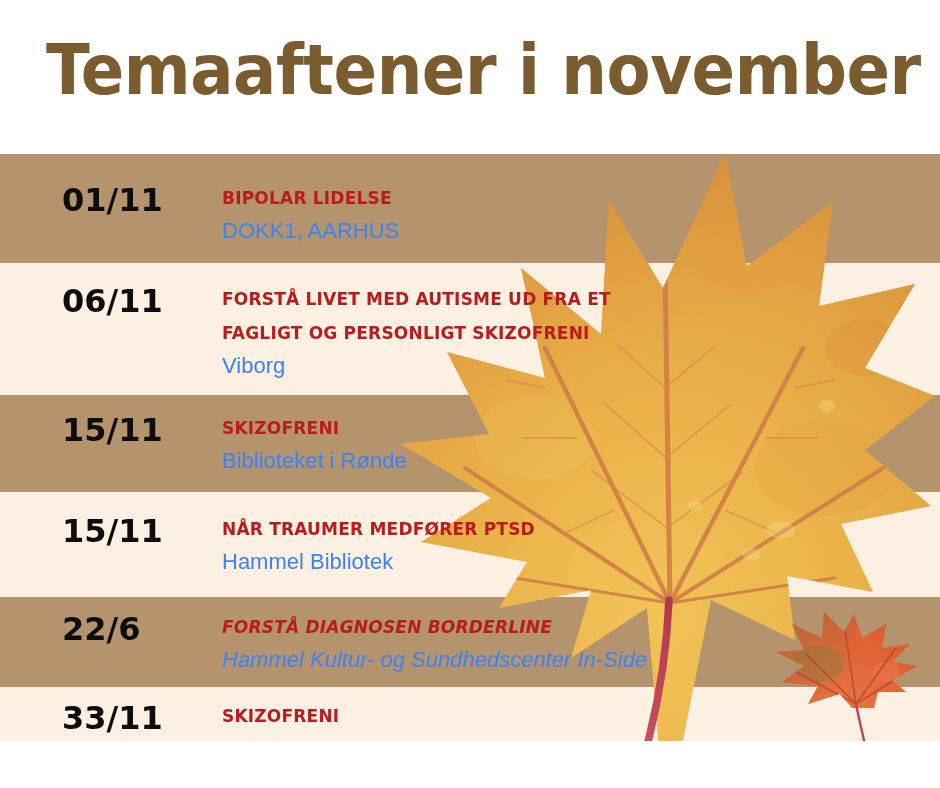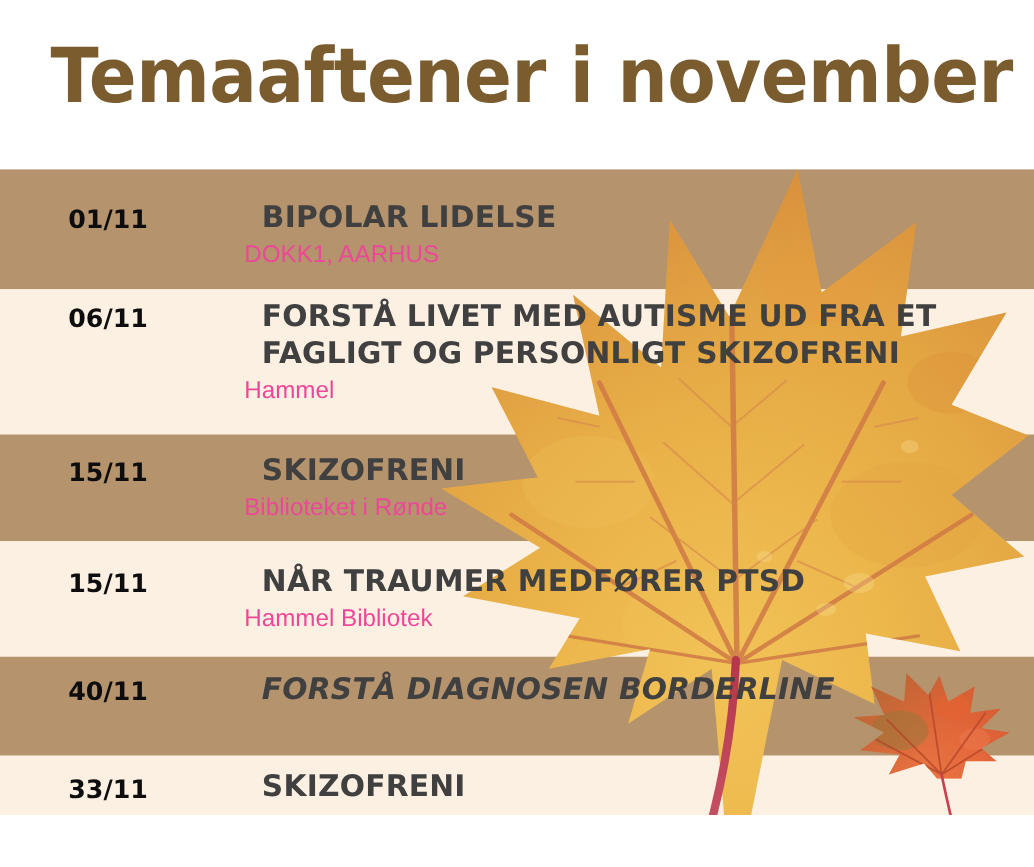--- a/index.html
+++ b/index.html
@@ -99,47 +99,46 @@
     position: absolute;
     left: 0;
     width: 940px;
     display: block;
   }
   .row-date {
     position: absolute;
     left: 62px;
     font-family: "DejaVu Sans", sans-serif;
     font-weight: bold;
-    font-size: 23px;
+    font-size: 32px;
     line-height: 30px;
     color: #0d0d0d;
     letter-spacing: 0px;
     white-space: nowrap;
   }
   .row-body {
     position: absolute;
     left: 222px;
     width: 700px;
   }
   .row-title {
     font-family: "DejaVu Sans", sans-serif;
     font-weight: bold;
-    font-size: 27px;
+    font-size: 17px;
     line-height: 34px;
     letter-spacing: 0.2px;
-    color: #404040;
+    color: #b91c1c;
     white-space: pre-line;
-    margin-left: 16px;
   }
   .row-venue {
     font-family: "Liberation Sans", sans-serif;
     font-weight: normal;
     font-size: 22px;
     line-height: 28px;
-    color: #ec4899;
+    color: #3b82f6;
     white-space: nowrap;
     margin-top: 2px;
   }
 </style>
 </head>
 <body>
 
 <div id="poster">
 
   <div class="bands">
@@ -291,49 +290,50 @@
   <div class="rows">
 
     <div class="row" style="top:153px;height:110px;">
       <div class="row-date" style="top:32px;">01/11</div>
       <div class="row-body" style="top:28px;">
         <div class="row-title">BIPOLAR LIDELSE</div>
         <div class="row-venue">DOKK1, AARHUS</div>
       </div>
     </div>
 
-    <div class="row" style="top:252px;height:132px;">
+    <div class="row" style="top:263px;height:132px;">
       <div class="row-date" style="top:23px;">06/11</div>
       <div class="row-body" style="top:19px;">
         <div class="row-title">FORSTÅ LIVET MED AUTISME UD FRA ET
 FAGLIGT OG PERSONLIGT SKIZOFRENI</div>
-        <div class="row-venue">Hammel</div>
+        <div class="row-venue">Viborg</div>
       </div>
     </div>
 
     <div class="row" style="top:395px;height:97px;">
       <div class="row-date" style="top:20px;">15/11</div>
       <div class="row-body" style="top:16px;">
         <div class="row-title">SKIZOFRENI</div>
         <div class="row-venue">Biblioteket i Rønde</div>
       </div>
     </div>
 
     <div class="row" style="top:492px;height:105px;">
       <div class="row-date" style="top:24px;">15/11</div>
       <div class="row-body" style="top:20px;">
         <div class="row-title">NÅR TRAUMER MEDFØRER PTSD</div>
         <div class="row-venue">Hammel Bibliotek</div>
       </div>
     </div>
 
     <div class="row" style="top:597px;height:90px;">
-      <div class="row-date" style="top:17px;">40/11</div>
+      <div class="row-date" style="top:17px;">22/6</div>
       <div class="row-body" style="top:13px;font-style:italic;">
         <div class="row-title">FORSTÅ DIAGNOSEN BORDERLINE</div>
+        <div class="row-venue">Hammel Kultur- og Sundhedscenter In-Side</div>
       </div>
     </div>
 
     <div class="row" style="top:687px;height:101px;">
       <div class="row-date" style="top:16px;">33/11</div>
       <div class="row-body" style="top:12px;">
         <div class="row-title">SKIZOFRENI</div>
       </div>
     </div>
 

